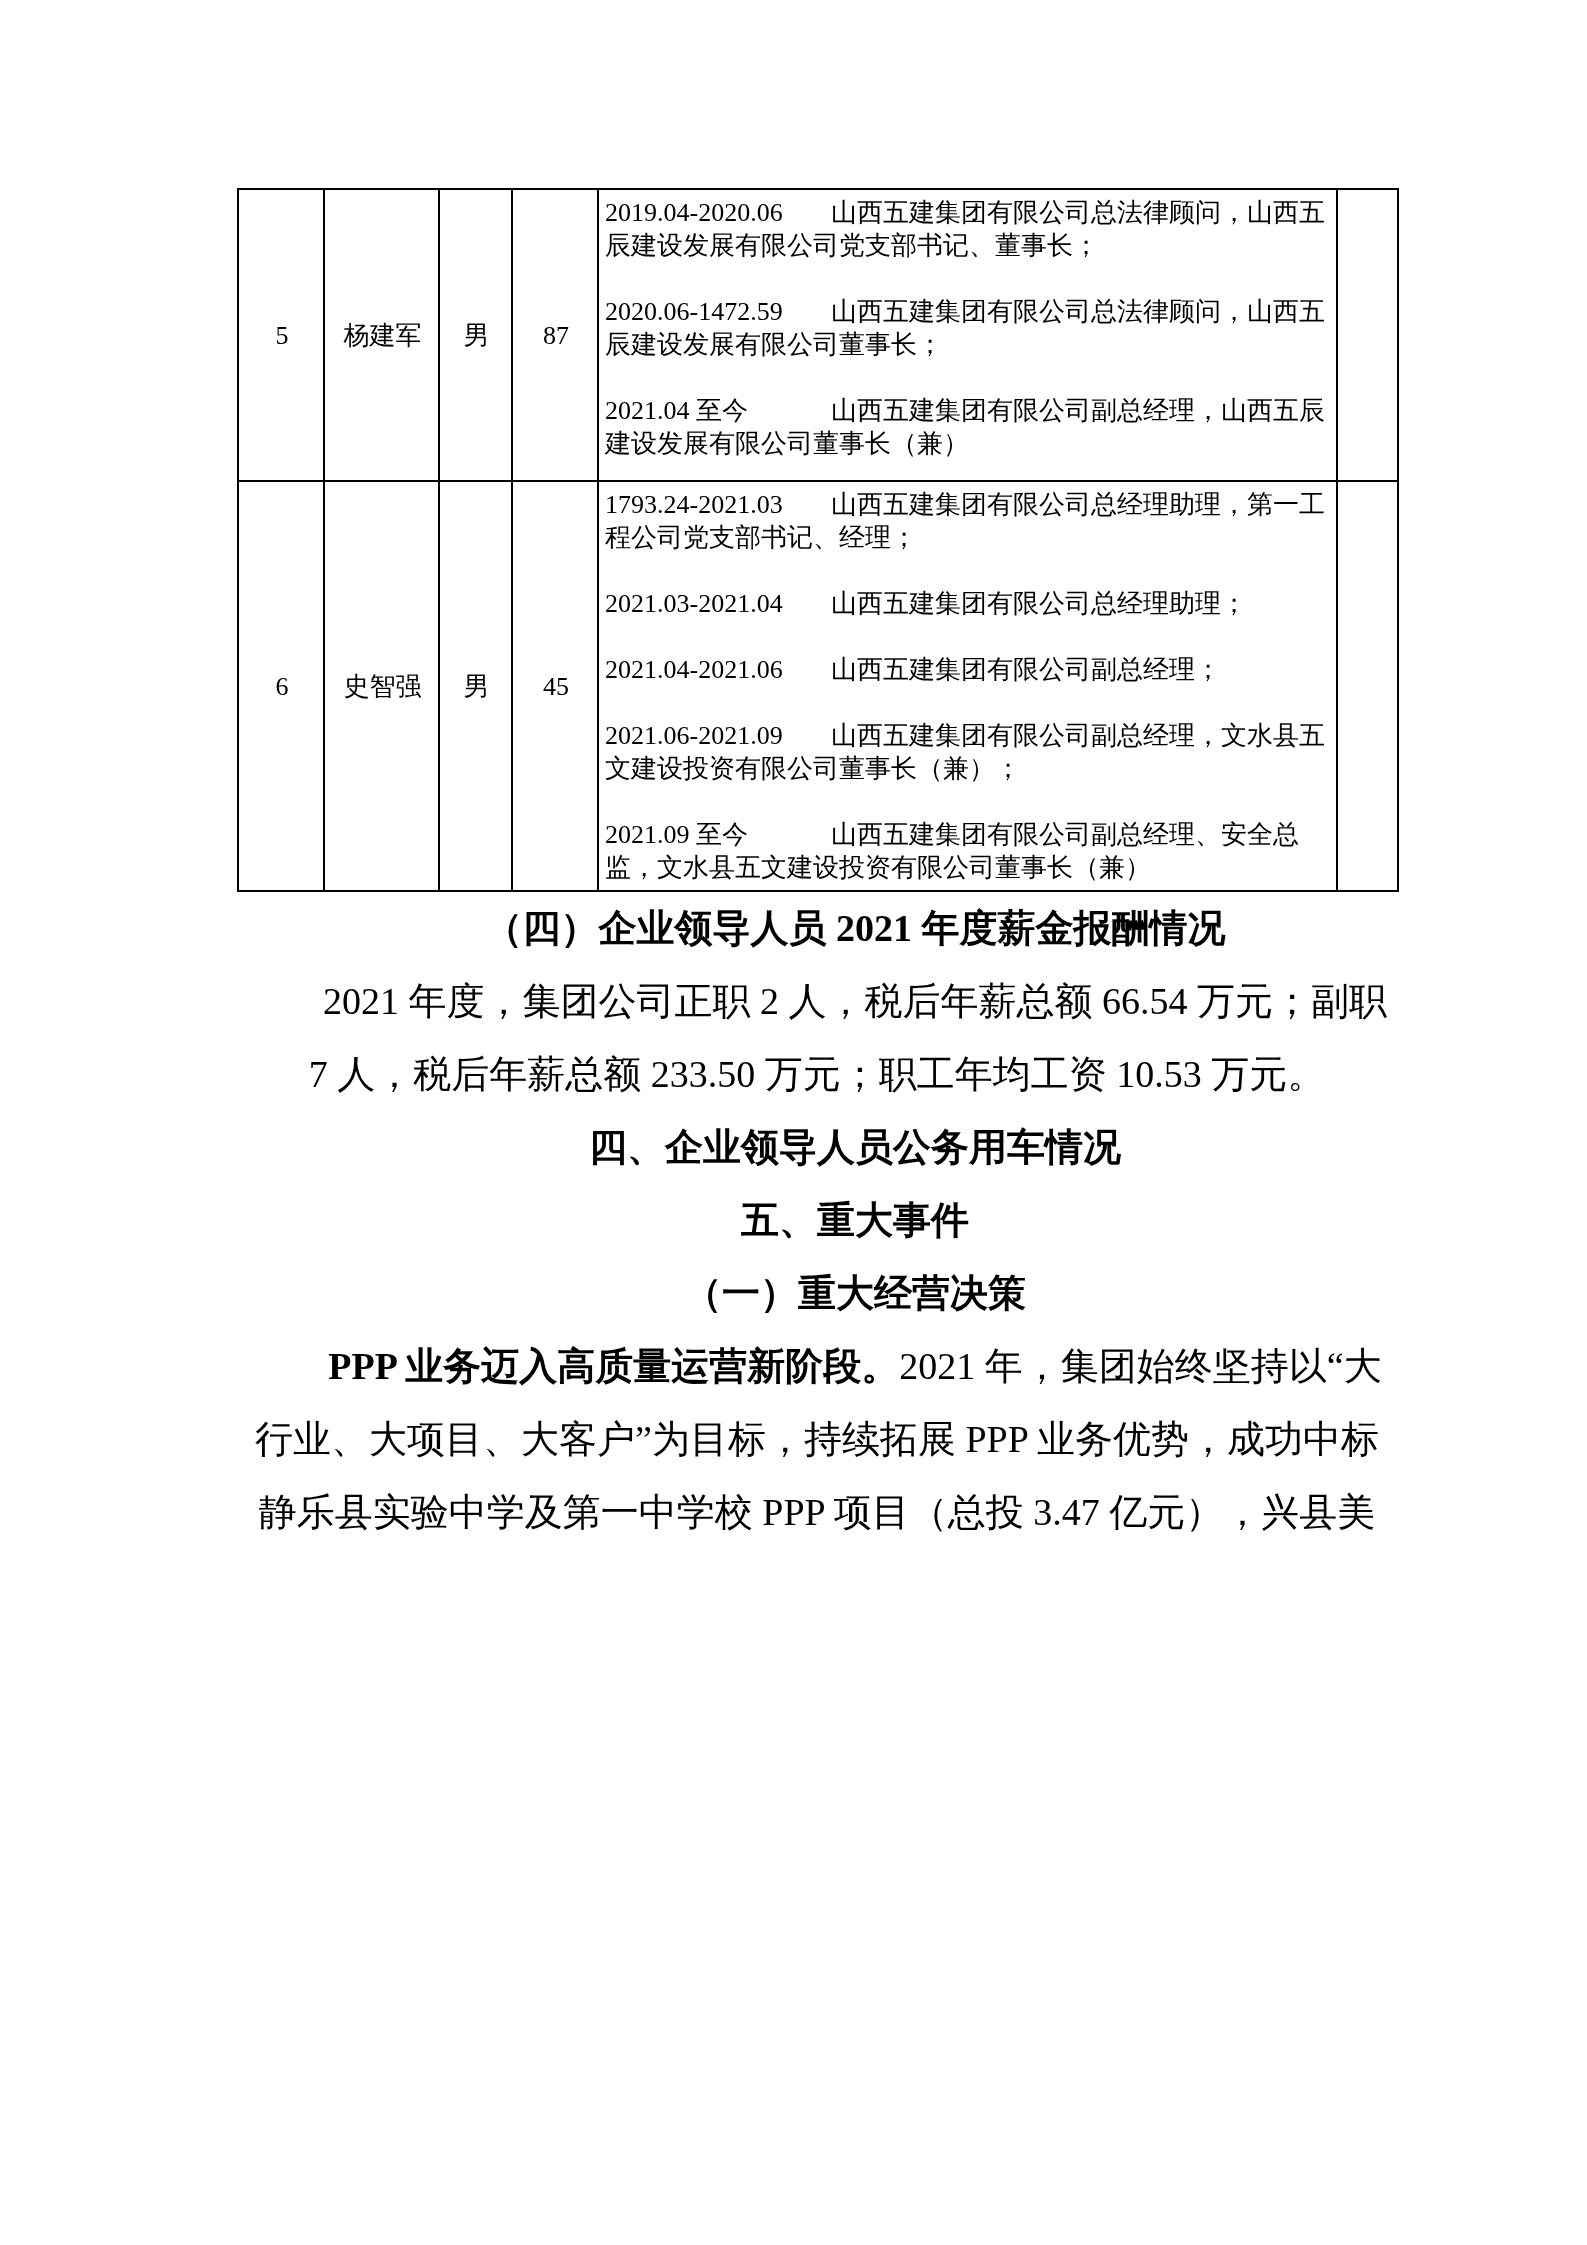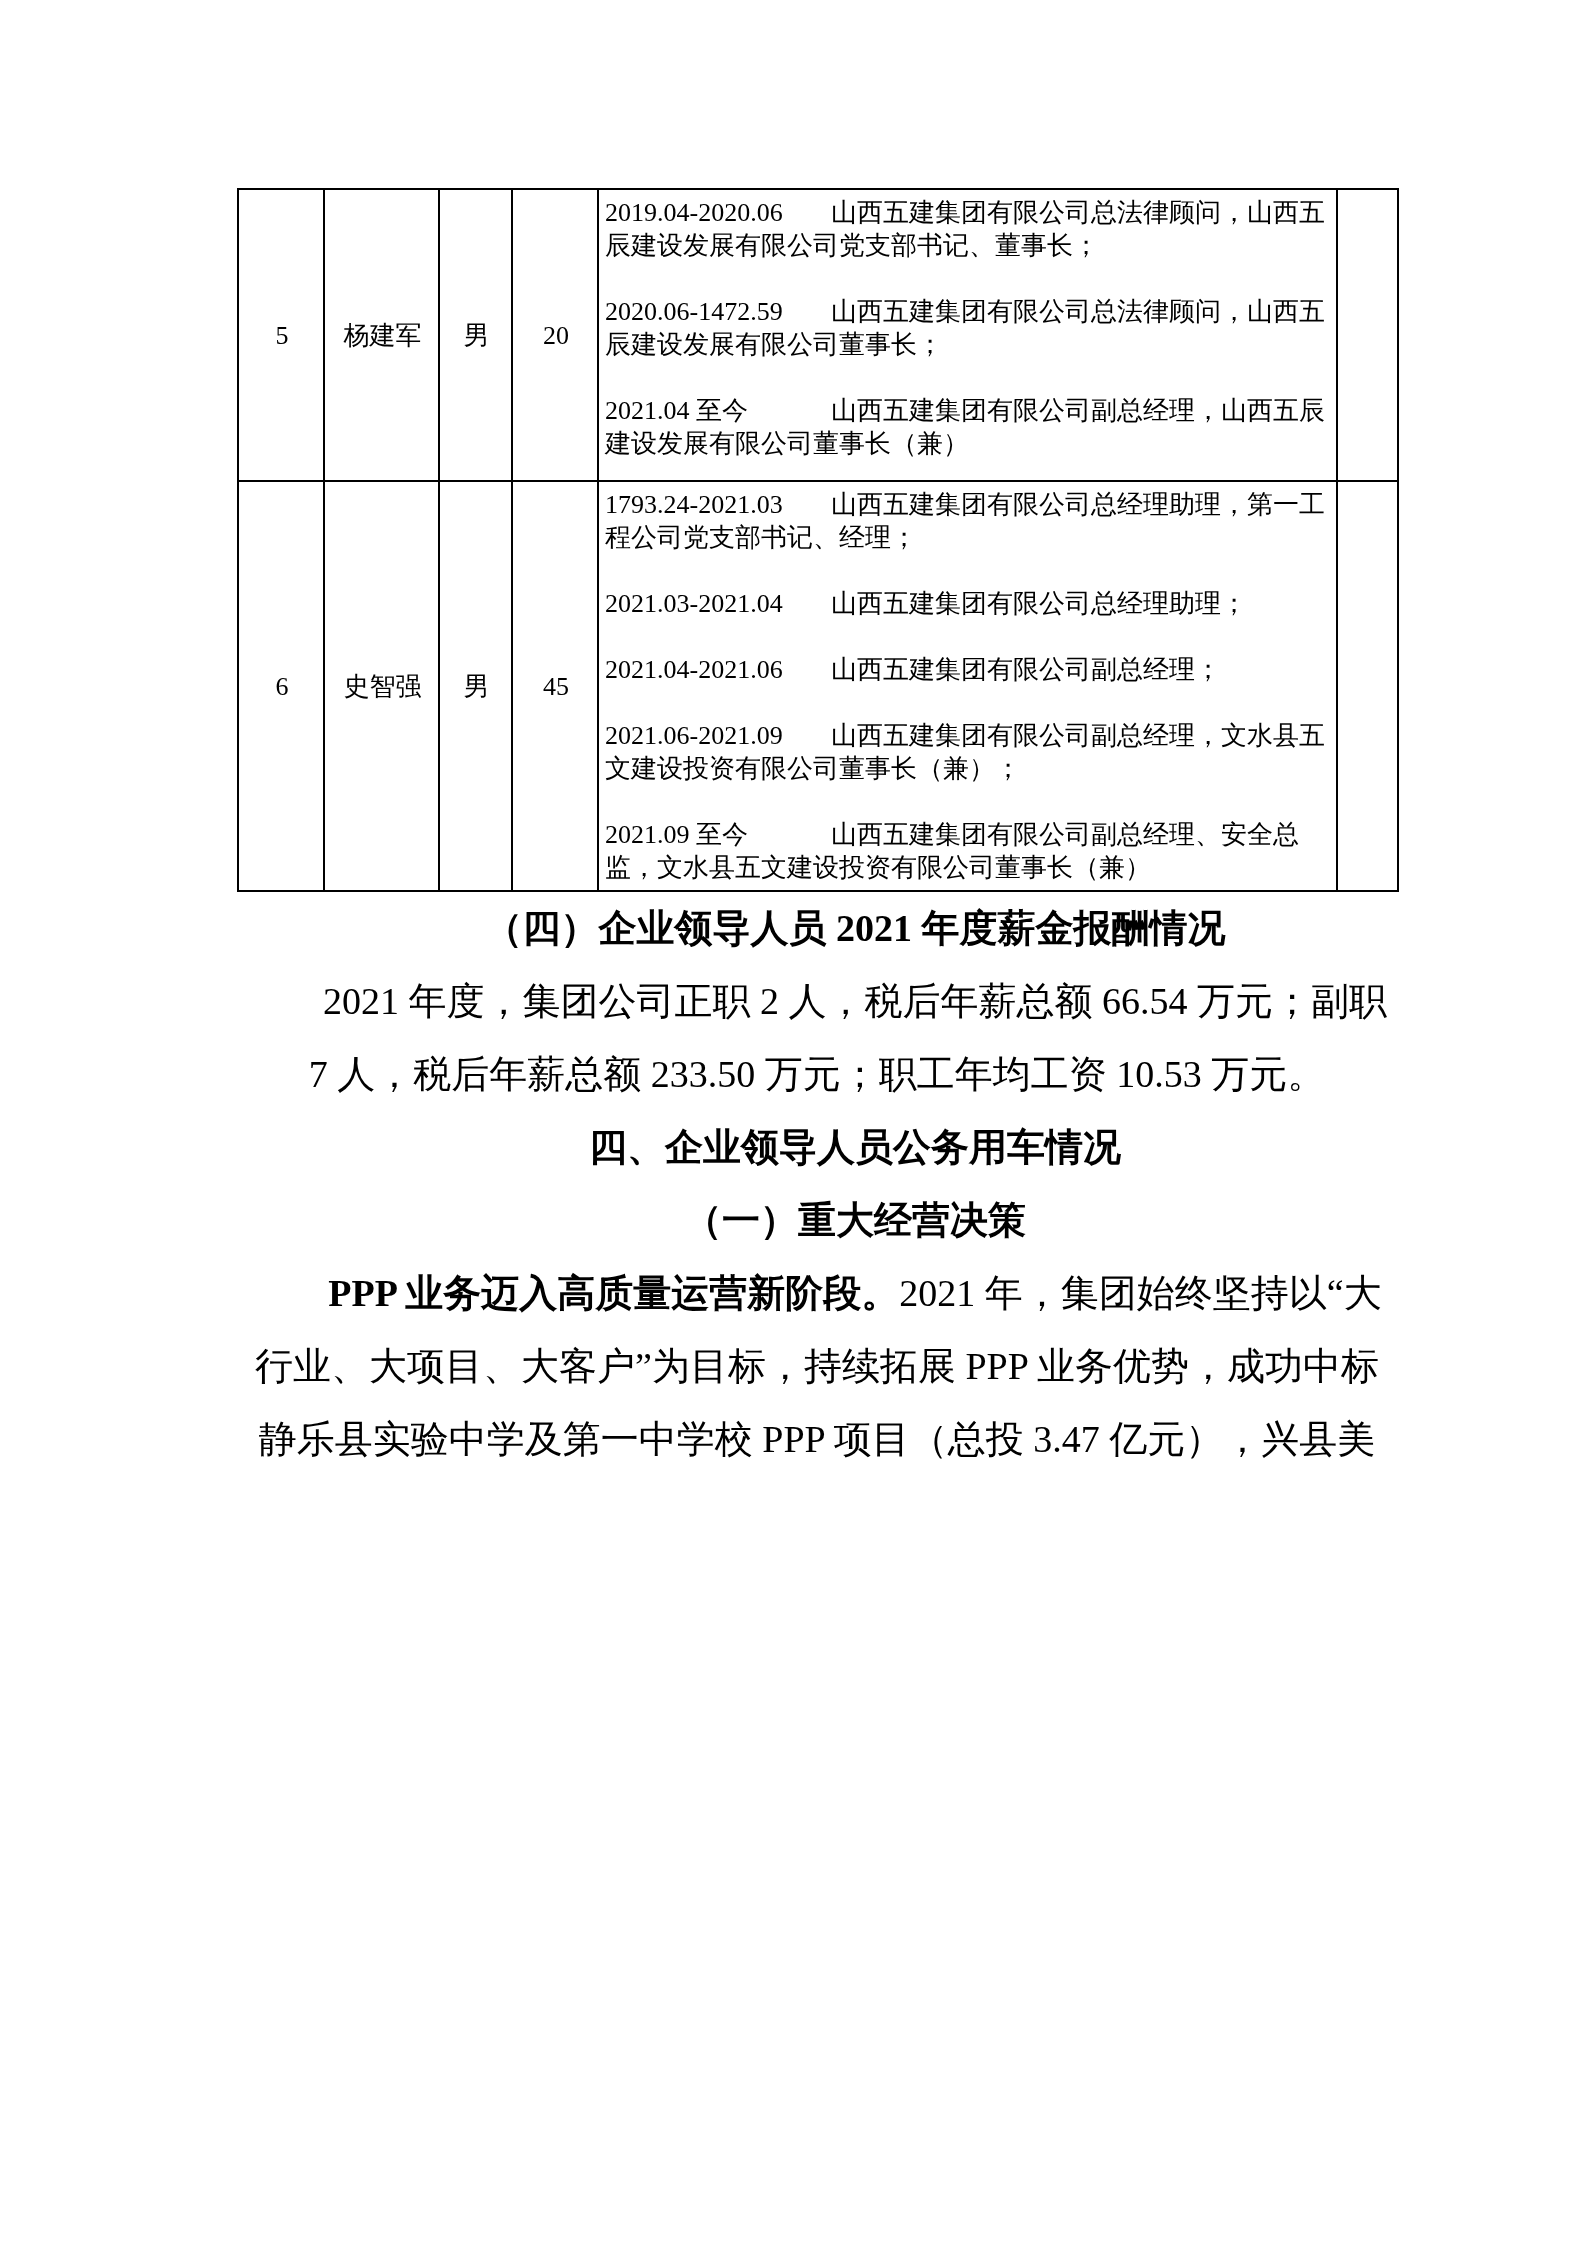--- a/index.html
+++ b/index.html
@@ -79,21 +79,21 @@
       <col style="width:73px">
       <col style="width:86px">
       <col style="width:739px">
       <col style="width:61px">
     </colgroup>
     <tbody>
       <tr class="row-5">
         <td>5</td>
         <td>杨建军</td>
         <td>男</td>
-        <td>20</td>
+        <td>87</td>
         <td class="hist">
           <div class="hist-entry"><span class="hist-date">2019.04-2020.06</span><span>山西五建集团有限公司总法律顾问，山西五辰建设发展有限公司党支部书记、董事长；</span></div>
           <div class="hist-entry"><span class="hist-date">2020.06-1472.59</span><span>山西五建集团有限公司总法律顾问，山西五辰建设发展有限公司董事长；</span></div>
           <div class="hist-entry"><span class="hist-date">2021.04 至今</span><span>山西五建集团有限公司副总经理，山西五辰建设发展有限公司董事长（兼）</span></div>
         </td>
         <td></td>
       </tr>
       <tr class="row-6">
         <td>6</td>
         <td>史智强</td>
@@ -110,18 +110,19 @@
       </tr>
     </tbody>
   </table>
 
   <div class="content">
     <h3 class="hd hd-salary">（四）企业领导人员 2021 年度薪金报酬情况</h3>
     <p class="para">2021 年度，集团公司正职 2 人，税后年薪总额 66.54 万元；副职 7 人，税后年薪总额 233.50 万元；职工年均工资 10.53 万元。</p>
 
     <h2 class="hd hd-vehicle">四、企业领导人员公务用车情况</h2>
 
+    <h2 class="hd hd-major">五、重大事件</h2>
     <h3 class="hd hd-decision">（一）重大经营决策</h3>
 
     <p class="para para-ppp"><span class="bold-lead">PPP 业务迈入高质量运营新阶段。</span><span>2021 年，集团始终坚持以“大行业、大项目、大客户”为目标，持续拓展 PPP 业务优势，成功中标静乐县实验中学及第一中学校 PPP 项目（总投 3.47 亿元），兴县美</span></p>
   </div>
 
 </div>
 
 </body></html>

